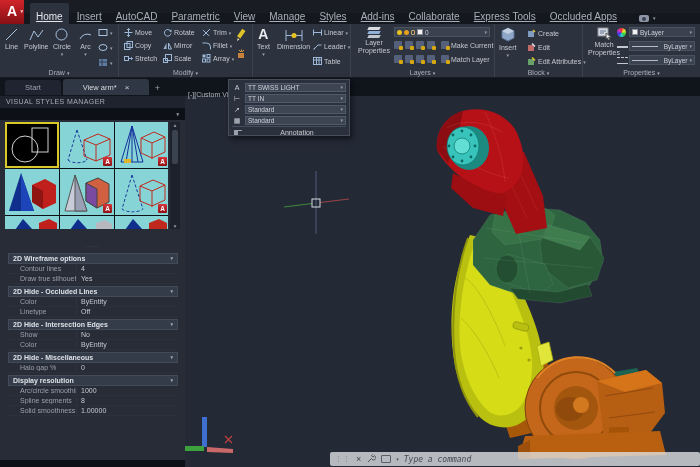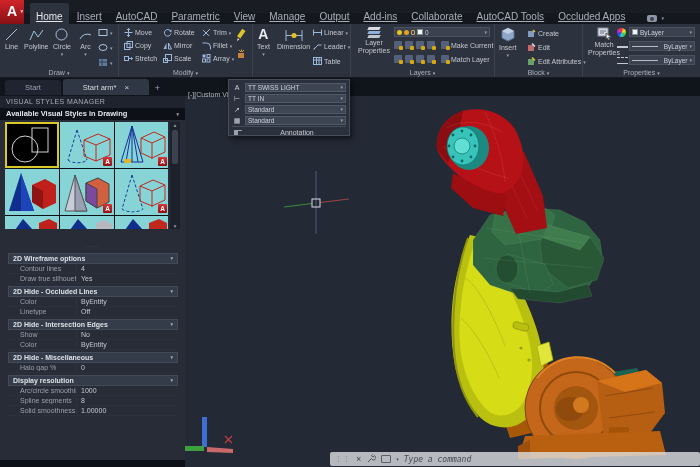--- a/index.html
+++ b/index.html
@@ -245,24 +245,24 @@
   <input id="search-input" type="text" placeholder="Type a keyword or phrase" style="">
 </div>
 
 <div id="tabrow" class="abs">
   <span class="rtab active">Home</span>
   <span class="rtab">Insert</span>
   <span class="rtab">AutoCAD</span>
   <span class="rtab">Parametric</span>
   <span class="rtab">View</span>
   <span class="rtab">Manage</span>
-  <span class="rtab">Output</span>
+  <span class="rtab">Styles</span>
   <span class="rtab">Add-ins</span>
   <span class="rtab">Collaborate</span>
-  <span class="rtab">AutoCAD Tools</span>
+  <span class="rtab">Express Tools</span>
   <span class="rtab">Occluded Apps</span>
   <span class="cam-ico"></span>
   <span class="caret" style="margin-bottom:3px">▾</span>
 </div>
 
 <div id="ribbon" class="abs">
 
   <div class="panel" style="left:0;width:119px">
     <div class="btn-col" style="left:4px;top:3px">
       <svg class="ico" width="15" height="15" viewBox="0 0 15 15">
@@ -540,21 +540,21 @@
     </div>
     <div class="plabel"><span>Properties</span> <span class="c">▾</span></div>
   </div>
 </div>
 
 <div id="filetabs" class="abs">
   <div class="ftab" id="ftab-start">
     <span>Start</span>
   </div>
   <div class="ftab" id="ftab-active">
-    <span>Start arm*</span>
+    <span>View arm*</span>
     <span class="x">×</span>
   </div>
   <div class="ftab" id="ftab-new">
     <span>+</span>
   </div>
 </div>
 
 <div id="flyout" class="abs">
   <div class="fly-row">
     <span class="fly-ico">A</span>
@@ -590,21 +590,20 @@
   </div>
   <div class="fly-footer">
     <span class="pin-ico"></span>
     <span class="t">Annotation</span>
   </div>
 </div>
 
 <div id="palette" class="abs">
   <div id="pal-title">VISUAL STYLES MANAGER</div>
   <div id="pal-sec">
-    <span>Available Visual Styles in Drawing</span>
       <span class="sp"></span>
     <span class="caret">▾</span>
   </div>
 
   <div id="thumbs">
     <div class="th sel" style="background:#000">
       <svg width="54" height="46" viewBox="0 0 54 46">
           <circle cx="20" cy="27" r="13" stroke="#cfcfcf" fill="none"></circle>
           <rect x="27" y="6" width="16" height="24" stroke="#cfcfcf" fill="none"></rect>
         </svg>

